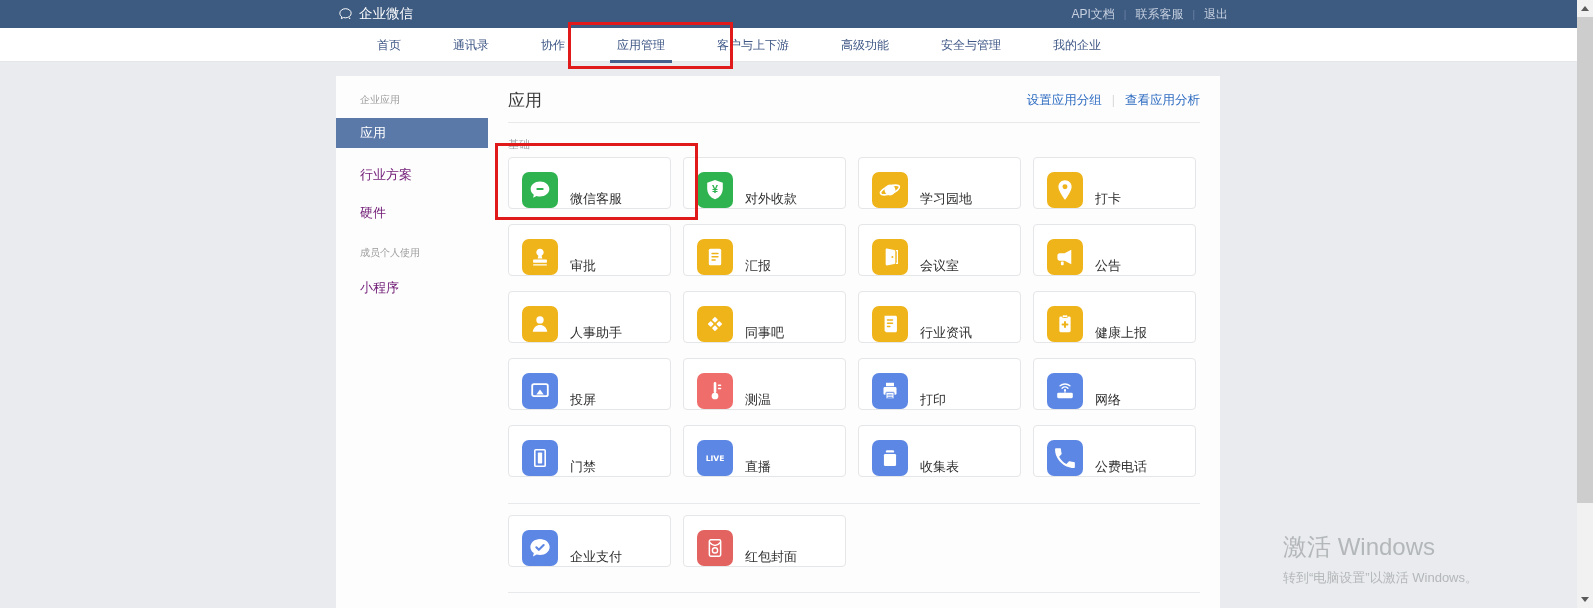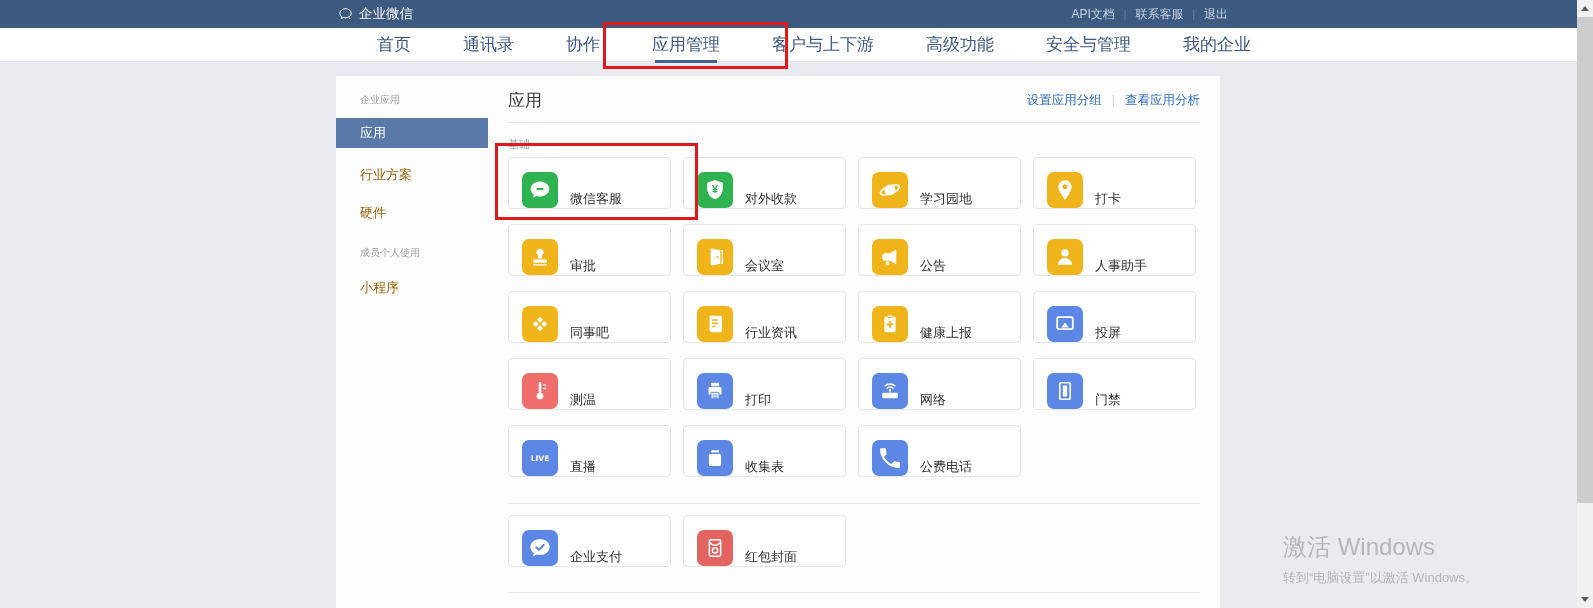--- a/index.html
+++ b/index.html
@@ -10,32 +10,32 @@
   .topbar { position:absolute; top:0; left:0; width:100%; height:28px; background:#3d5a80; }
   .brand { position:absolute; left:337px; top:0; height:28px; display:flex; align-items:center; gap:5px; color:#fff; font-size:13.5px; }
   .brand svg { width:17px; height:17px; display:block; }
   .topbar-links { position:absolute; right:356px; top:0; height:28px; display:flex; align-items:center; font-size:12px; color:#c7d1e0; }
   .tb-link { cursor:pointer; padding:0 9px; white-space:nowrap; }
   .tb-sep { color:#6e82a5; font-size:10px; }
 
   
   .navbar { position:absolute; top:28px; left:0; width:100%; height:34px; background:#fff; border-bottom:1px solid #e4e6e9; }
   #nav-tabs { position:absolute; left:351px; top:0; height:34px; display:flex; }
-  .tab { position:relative; height:34px; line-height:34px; padding:0 26px; font-size:17px; color:#3d5685; cursor:pointer; white-space:nowrap; }
+  .tab { position:relative; height:34px; line-height:34px; padding:0 26px; font-size:12px; color:#3d5685; cursor:pointer; white-space:nowrap; }
   .tab-underline { position:absolute; left:50%; transform:translateX(-50%); bottom:-1px; width:62px; height:3px; background:#47618f; }
   .ann { position:absolute; border:3px solid #e01a1a; pointer-events:none; z-index:40; }
   .ann-nav { left:-23px; right:-42px; top:-6px; bottom:-7px; }
   .ann-card { left:-14px; top:-15px; right:-28px; bottom:-12px; }
 
   
   .panel { position:absolute; left:336px; top:76px; width:884px; bottom:0; background:#fdfdfe; }
 
   .sidebar { position:absolute; left:0; top:0; width:152px; }
   .side-group-label { margin:17px 0 0 24px; font-size:10px; color:#9b9b9b; height:15px; }
-  .side-item { margin-top:16px; padding-left:24px; font-size:13px; color:#a16207; height:22px; line-height:22px; cursor:pointer; }
+  .side-item { margin-top:16px; padding-left:24px; font-size:13px; color:#701a75; height:22px; line-height:22px; cursor:pointer; }
   .side-item.selected { margin-top:10px; height:30px; line-height:30px; background:#5a78a8; color:#fff; }
   .side-group-label + .side-group-label, .side-group-label.second { margin-top:22px; }
 
   .content { position:absolute; left:172px; top:0; width:692px; }
   .content-header { display:flex; justify-content:space-between; align-items:center; margin-top:14px; height:20px; }
   .page-title { font-size:17px; color:#3a3a3a; }
   .header-actions { display:flex; align-items:center; font-size:12.5px; color:#2e6cc0; gap:10px; }
   .action-link { cursor:pointer; }
   .action-sep { color:#d9d9d9; }
   .divider { height:1px; background:#e8e9eb; margin-top:12px; }
@@ -160,20 +160,31 @@
                 <path fill="#fff" d="M12 4.3c-1.9 0-3.4 1.5-3.4 3.3 0 1.1.6 2.2 1.5 2.8.3.2.4.6.3.9l-.6 2h4.4l-.6-2c-.1-.3 0-.7.3-.9.9-.6 1.5-1.7 1.5-2.8 0-1.8-1.5-3.3-3.4-3.3z"></path>
                 <rect x="5.6" y="14.4" width="12.8" height="3" rx=".8" fill="#fff"></rect>
                 <rect x="5.6" y="18.6" width="12.8" height="1.3" rx=".6" fill="#fff"></rect>
               </svg>
             </span>
             <span class="app-label">审批</span>
           </div>
           <div class="app-card">
             <span class="app-icon" style="background: rgb(239, 180, 26);">
               <svg viewBox="0 0 24 24">
+                <rect x="6.3" y="4.3" width="11.4" height="15.4" rx="1.4" fill="#fff"></rect>
+                <rect x="8.6" y="8" width="6.8" height="1.4" rx=".7" fill="#efb41a"></rect>
+                <rect x="8.6" y="11" width="6.8" height="1.4" rx=".7" fill="#efb41a"></rect>
+                <rect x="8.6" y="14" width="4.2" height="1.4" rx=".7" fill="#efb41a"></rect>
+              </svg>
+            </span>
+            <span class="app-label">汇报</span>
+          </div>
+          <div class="app-card">
+            <span class="app-icon" style="background: rgb(239, 180, 26);">
+              <svg viewBox="0 0 24 24">
                 <path fill="#fff" d="M9.2 4.2L16 5.6c.5.1.9.6.9 1.1v10.6c0 .5-.4 1-.9 1.1l-6.8 1.4c-.6.1-1.2-.4-1.2-1V5.2c0-.6.6-1.1 1.2-1z"></path>
                 <circle cx="14.2" cy="12" r=".9" fill="#efb41a"></circle>
                 <path d="M17.4 6.2h1.4v11.6h-1.4" stroke="#fff" stroke-width="1.2" fill="none"></path>
               </svg>
             </span>
             <span class="app-label">会议室</span>
           </div>
           <div class="app-card">
             <span class="app-icon" style="background: rgb(239, 180, 26);">
               <svg viewBox="0 0 24 24">

